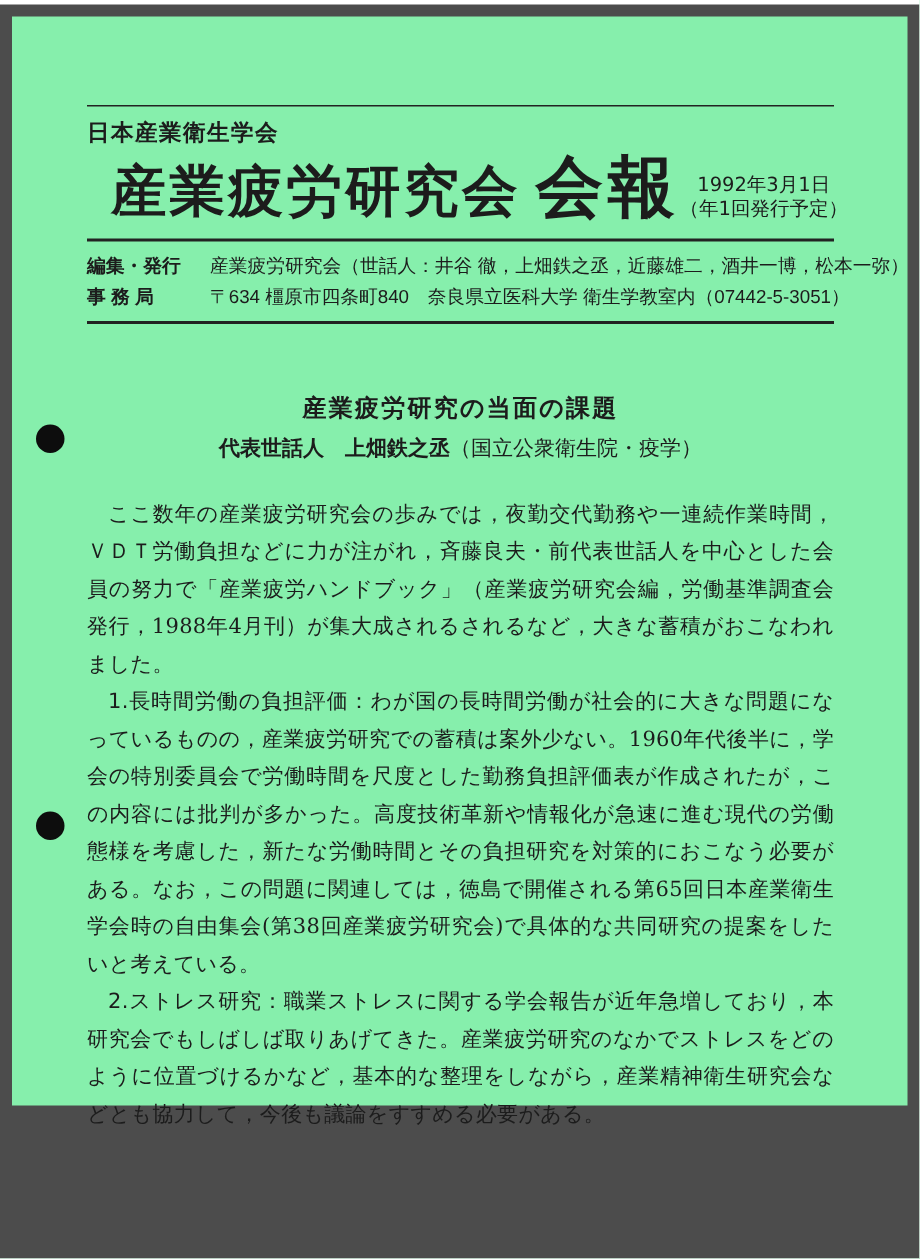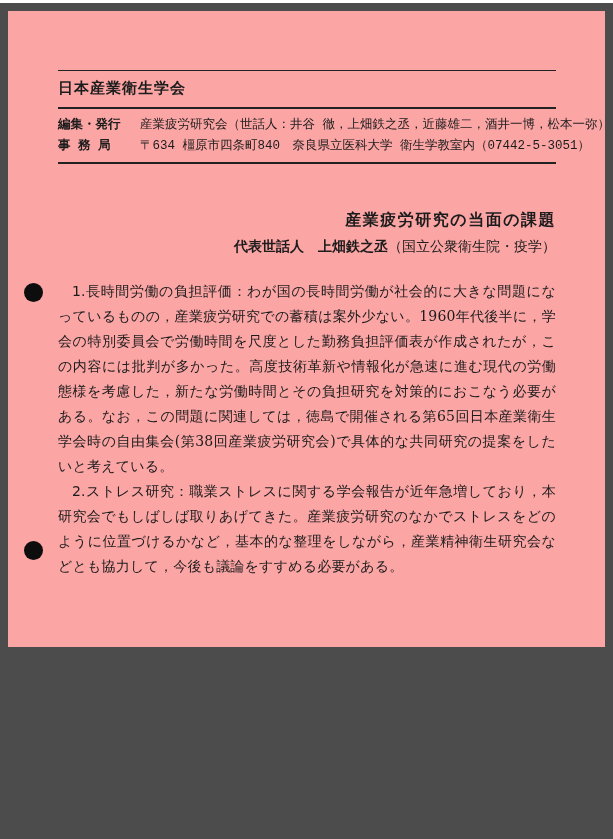--- a/index.html
+++ b/index.html
@@ -13,22 +13,22 @@
     color: #1c1c1c;
   }
   .frame {
     position: absolute;
     left: 0; top: 3px; right: 0; bottom: 0;
     background: #4c4c4c;
   }
   .paper {
     position: absolute;
     left: 8px; top: 11px;
-    width: 597px; height: 636px;
-    background: #fca5a5;
+    width: 597px; height: 726px;
+    background: #86efac;
   }
   .hole {
     position: absolute;
     width: 19px; height: 19px;
     border-radius: 50%;
     background: #0d0d0d;
   }
   .hole-1 { left: 16px; top: 272px; }
   .hole-2 { left: 16px; top: 530px; }
   .content {
@@ -73,43 +73,43 @@
     margin-left: auto;
     text-align: center;
     font-family: "DejaVu Sans", "Liberation Sans", sans-serif;
     font-size: 13px;
     line-height: 16px;
     padding-bottom: 2px;
     white-space: nowrap;
   }
   .imprint {
     margin-top: 6px;
-    font-family: Liberation Mono, monospace;
+    font-family: Liberation Sans, sans-serif;
     font-size: 12.5px;
     line-height: 21px;
     white-space: nowrap;
   }
   .imprint-label {
     display: inline-block;
     min-width: 70px;
     font-weight: bold;
   }
   .imprint-value { margin-left: 12px; }
 
   .article-title {
     margin: 46px 0 0 0;
-    text-align: right;
+    text-align: center;
     font-family: "DejaVu Sans", "Liberation Sans", sans-serif;
     font-size: 16px;
     font-weight: bold;
     letter-spacing: 1.5px;
   }
   .byline {
     margin-top: 7px;
-    text-align: right;
+    text-align: center;
     font-family: "DejaVu Sans", "Liberation Sans", sans-serif;
     font-size: 14px;
   }
   .byline .role, .byline .name { font-weight: bold; }
   .byline .role { margin-right: 14px; }
 
   .body-text { margin-top: 23px; }
   .body-text p {
     margin: 0;
     font-size: 14px;
@@ -134,20 +134,29 @@
     <div class="hole hole-2"></div>
 
     <div class="content">
 
       <hr class="rule rule-top">
 
       <div class="mast-row1">
         <span>日本産業衛生学会</span>
       </div>
 
+      <div class="mast-row2">
+        <div class="nl-title">
+          <span>産業疲労研究会</span><span class="accent">会報</span>
+        </div>
+        <div class="date-block">
+          <div>1992年3月1日</div>
+          <div>（年1回発行予定）</div>
+        </div>
+      </div>
 
       <hr class="rule rule-mid">
 
       <div class="imprint">
         <div>
           <span class="imprint-label">編集・発行</span><span class="imprint-value">産業疲労研究会（世話人：井谷 徹，上畑鉄之丞，近藤雄二，酒井一博，松本一弥）</span>
         </div>
         <div>
           <span class="imprint-label">事 務 局</span><span class="imprint-value">〒634 橿原市四条町840　奈良県立医科大学 衛生学教室内（07442-5-3051）</span>
         </div>
@@ -156,20 +165,21 @@
       <hr class="rule rule-imprint">
 
       <div>
         <h1 class="article-title">産業疲労研究の当面の課題</h1>
 
         <div class="byline">
           <span class="role">代表世話人</span><span class="name">上畑鉄之丞</span><span class="affil">（国立公衆衛生院・疫学）</span>
         </div>
 
         <div class="body-text">
+          <p>ここ数年の産業疲労研究会の歩みでは，夜勤交代勤務や一連続作業時間，ＶＤＴ労働負担などに力が注がれ，斉藤良夫・前代表世話人を中心とした会員の努力で「産業疲労ハンドブック」（産業疲労研究会編，労働基準調査会発行，1988年4月刊）が集大成されるされるなど，大きな蓄積がおこなわれました。</p>
           <p><span class="item-label">1.長時間労働の負担評価：</span><span>わが国の長時間労働が社会的に大きな問題になっているものの，産業疲労研究での蓄積は案外少ない。1960年代後半に，学会の特別委員会で労働時間を尺度とした勤務負担評価表が作成されたが，この内容には批判が多かった。高度技術革新や情報化が急速に進む現代の労働態様を考慮した，新たな労働時間とその負担研究を対策的におこなう必要がある。なお，この問題に関連しては，徳島で開催される第65回日本産業衛生学会時の自由集会(第38回産業疲労研究会)で具体的な共同研究の提案をしたいと考えている。</span></p>
           <p><span class="item-label">2.ストレス研究：</span><span>職業ストレスに関する学会報告が近年急増しており，本研究会でもしばしば取りあげてきた。産業疲労研究のなかでストレスをどのように位置づけるかなど，基本的な整理をしながら，産業精神衛生研究会などとも協力して，今後も議論をすすめる必要がある。</span></p>
 
         </div>
       </div>
 
     </div>
   </div>
 </div>
 

